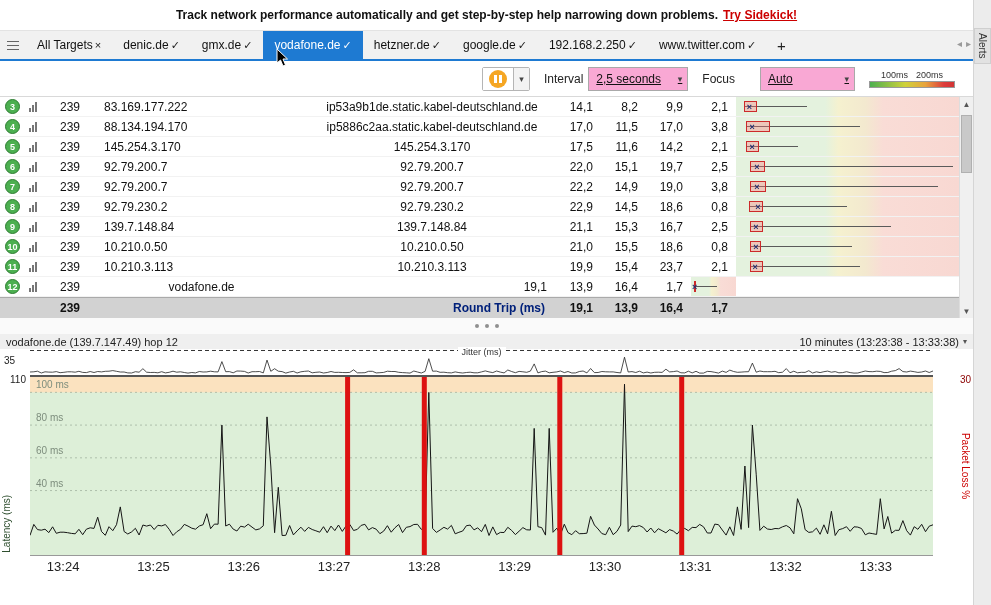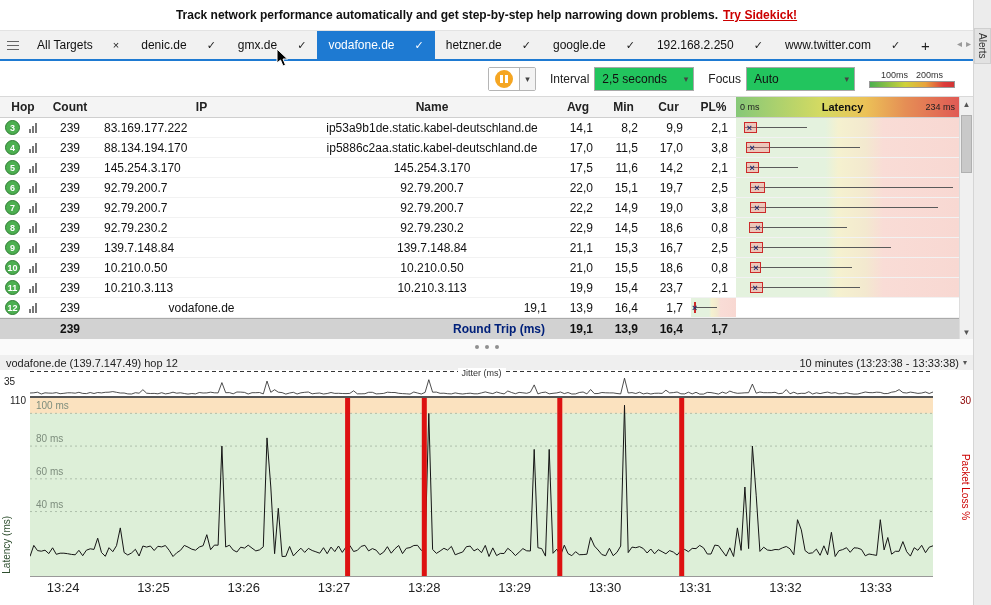--- a/index.html
+++ b/index.html
@@ -10,43 +10,43 @@
 
   
   .banner { height:30px; display:flex; align-items:center; justify-content:center; gap:5px; background:#fff; font-weight:bold; font-size:12px; }
   .banner a { color:#cc0000; font-weight:bold; text-decoration:underline; cursor:pointer; }
 
   
   .tabbar { height:29px; background:#f1f1f1; display:flex; align-items:stretch; position:relative; border-top:1px solid #e3e3e3; }
   .hamburger { width:26px; display:flex; flex-direction:column; justify-content:center; gap:3px; padding:0 7px; cursor:pointer; }
   .hamburger i { display:block; height:1px; background:#666; }
   .tablist { display:flex; align-items:stretch; }
-  .tab { display:flex; align-items:center; gap:20px; padding:0 11px; cursor:pointer; white-space:nowrap; font-size:12px; color:#111; }
+  .tab { display:flex; align-items:center; gap:2px; padding:0 11px; cursor:pointer; white-space:nowrap; font-size:12px; color:#111; }
   .tab .state { font-size:11px; color:#222; cursor:pointer; }
   .tab.selected { background:#1e7ad2; color:#fff; }
   .tab.selected .state { color:#fff; }
   .addtab { display:flex; align-items:center; padding:0 10px; font-size:15px; color:#222; cursor:pointer; }
   .blueline { height:2px; background:#1e7ad2; }
   .tabscroll { position:absolute; right:2px; top:7px; display:flex; gap:4px; color:#9a9a9a; font-size:10px; }
   .tabscroll span { cursor:pointer; }
 
   
   .toolbar { height:36px; display:flex; align-items:center; background:#fff; border-bottom:1px solid #d9d9d9; padding:0 8px; }
   .target-title { font-weight:bold; font-size:13px; color:#111; flex:0 0 auto; }
   .toolbar .spacer { flex:1; }
   .pausewrap { display:flex; align-items:stretch; border:1px solid #b5b5b5; border-radius:2px; height:24px; margin-right:14px; }
   .pausebtn { width:30px; display:flex; align-items:center; justify-content:center; cursor:pointer; background:#fff; }
   .pausecircle { width:18px; height:18px; border-radius:50%; background:#f5a623; display:flex; align-items:center; justify-content:center; gap:2px; }
   .pausecircle i { display:block; width:3px; height:8px; background:#fff; }
   .pausedrop { width:16px; display:flex; align-items:center; justify-content:center; border-left:1px solid #b5b5b5; color:#444; font-size:9px; cursor:pointer; background:#f3f3f3; }
   .ctl-label { color:#222; margin-right:5px; font-size:12px; }
-  .combo { height:24px; border:1px solid #a9a9a9; background:#22c55e; display:flex; align-items:center; justify-content:space-between; padding:0 5px 0 7px; margin-right:14px; cursor:pointer; font-size:12px; }
+  .combo { height:24px; border:1px solid #a9a9a9; background:#f9a8d4; display:flex; align-items:center; justify-content:space-between; padding:0 5px 0 7px; margin-right:14px; cursor:pointer; font-size:12px;text-decoration:underline; }
   .combo .caret { color:#444; font-size:9px; margin-left:10px; }
   .combo.interval { width:100px; }
-  .combo.focus { width:109px; }
+  .combo.focus { width:95px;margin-left:20px; }
   .scalelegend { width:86px; margin-right:10px; }
   .scalelegend .lbls { display:flex; justify-content:center; gap:8px; font-size:9px; color:#333; margin-bottom:1px; }
   .scalelegend .bar { height:7px; border:1px solid #999; background:linear-gradient(90deg,#4caf50 0%,#cfd23a 42%,#e8a33c 66%,#dd3c3c 88%,#d23434 100%); }
 
   
   .table { position:relative; padding-right:14px; background:#fff; }
   .tgrid { display:grid; grid-template-columns:46px 48px 215px 246px 46px 45px 45px 45px 1fr; align-items:center; }
   .thead { height:21px; background:#f4f4f4; border-bottom:1px solid #cfcfcf; font-weight:bold; font-size:12px; color:#222; }
   .thead > div { text-align:center; }
   .thead .h-lat { height:100%; background:linear-gradient(90deg,#86c878 0%,#d4da62 38%,#ecc257 58%,#e58e55 76%,#e05a55 100%); display:flex; align-items:center; justify-content:space-between; padding:0 4px; font-weight:normal; }
@@ -194,35 +194,20 @@
     <div class="scalelegend">
       <div class="lbls">
         <span>100ms</span>
         <span>200ms</span>
       </div>
       <div class="bar"></div>
     </div>
   </div>
 
   <div class="table">
-    <div class="tgrid thead">
-      <div>Hop</div>
-      <div>Count</div>
-      <div>IP</div>
-      <div>Name</div>
-      <div>Avg</div>
-      <div>Min</div>
-      <div>Cur</div>
-      <div>PL%</div>
-      <div class="h-lat">
-        <span class="edge">0 ms</span>
-        <span class="mid">Latency</span>
-        <span class="edge">234 ms</span>
-      </div>
-    </div>
 
     <div>
         <div class="tgrid trow">
     <div class="c-hop">
       <span class="hopbadge">3</span>
       <span class="rowgraph" hidden="">
               <i></i>
               <i></i>
               <i></i>
             </span>

